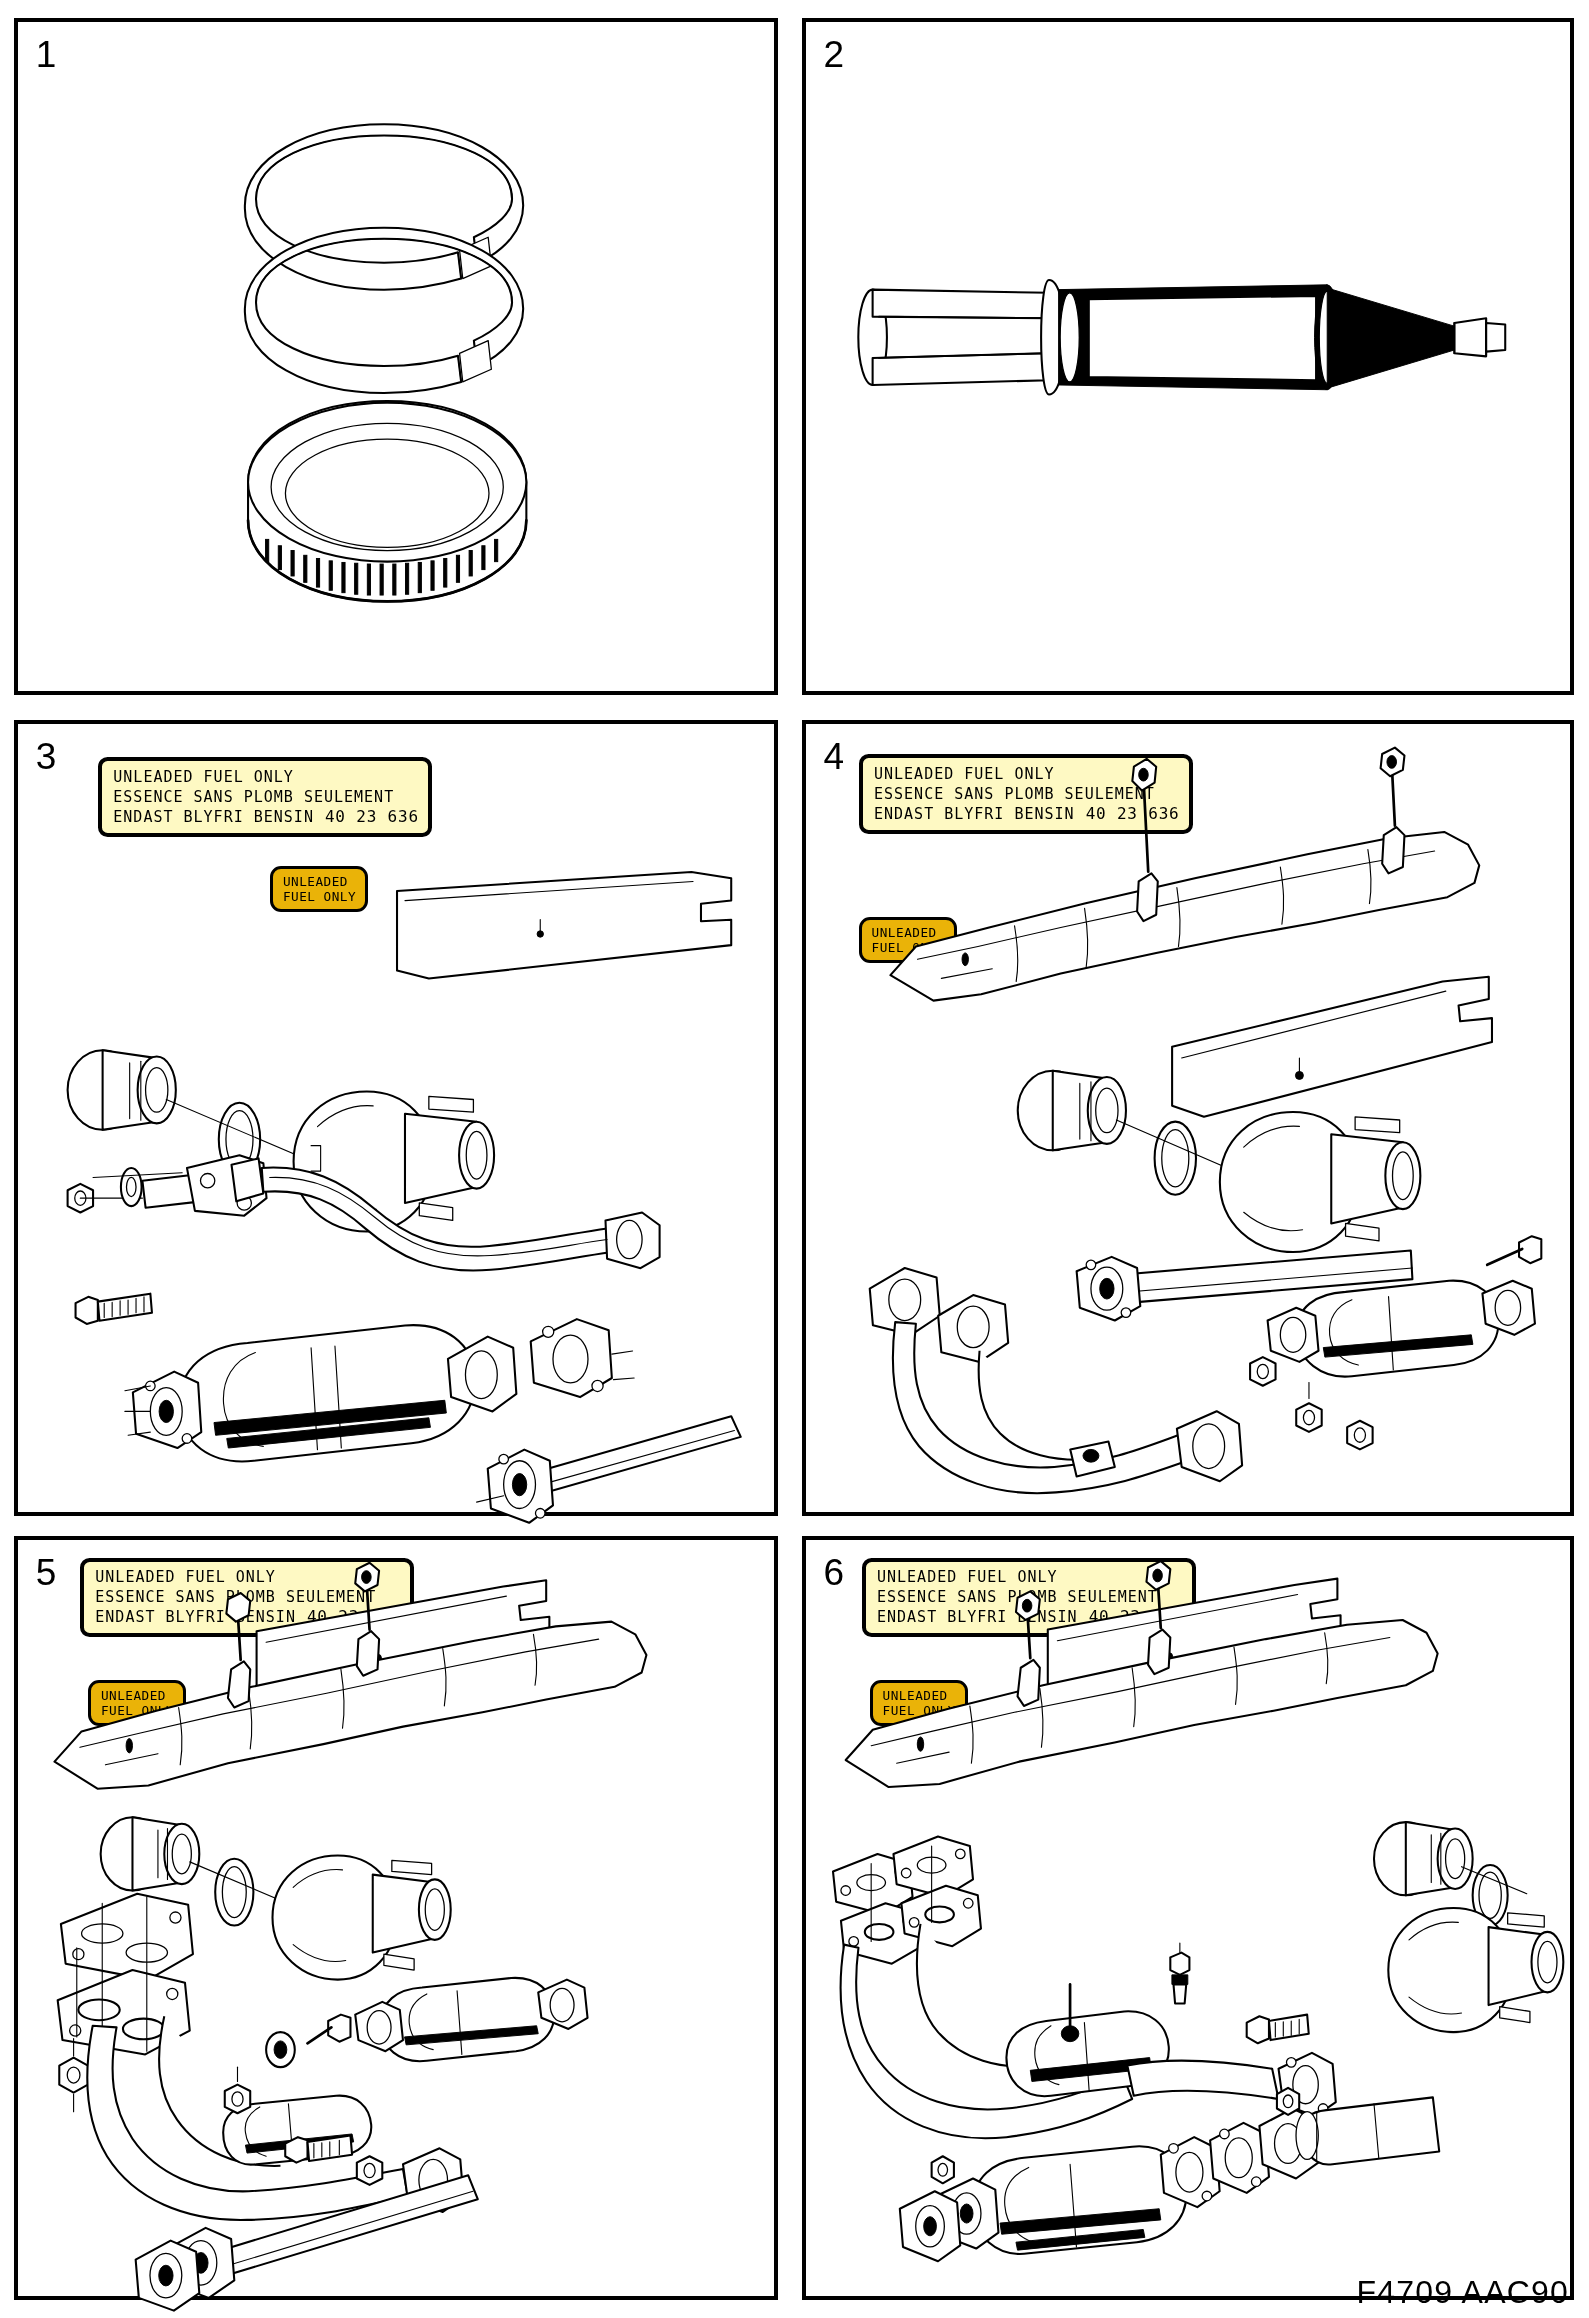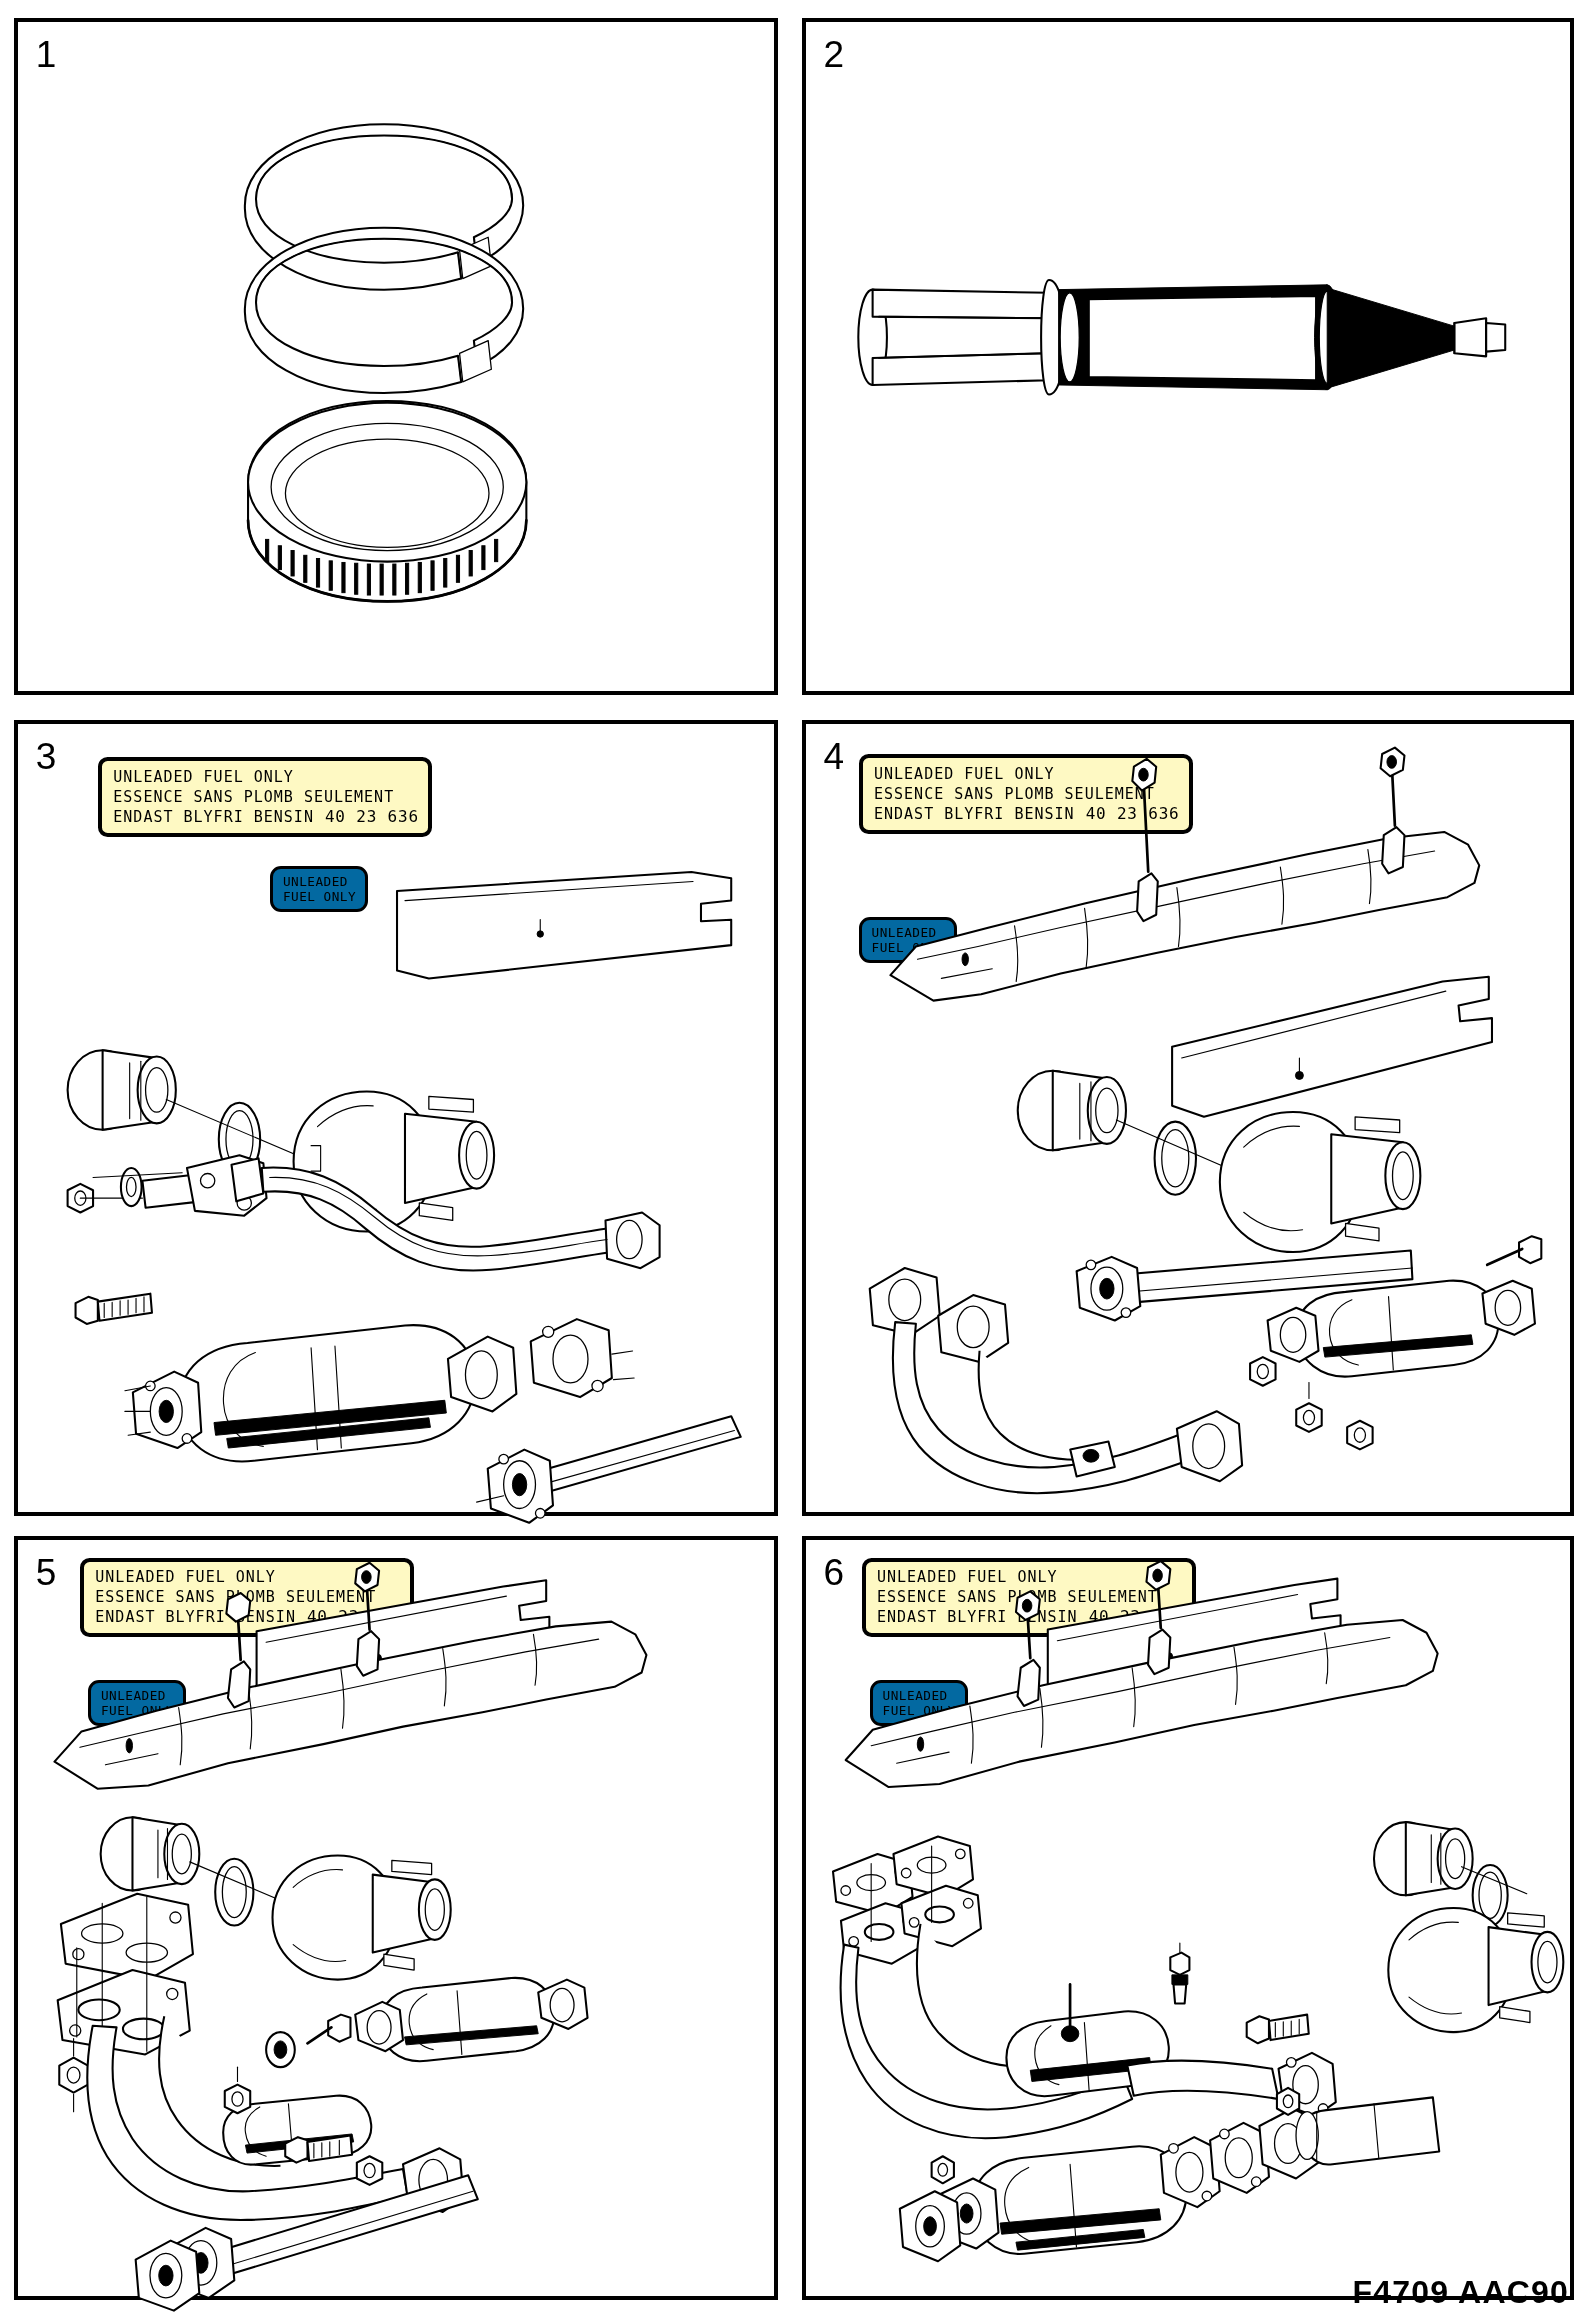--- a/index.html
+++ b/index.html
@@ -34,21 +34,21 @@
   }
   .decal-big .ln{
     font-family:"DejaVu Sans Mono", monospace;
     font-size:15px;line-height:20px;letter-spacing:1px;white-space:nowrap;
   }
   .decal-big .ln.last{display:flex;align-items:baseline;gap:11px;}
   .decal-big .code{font-size:16px;letter-spacing:0.8px;}
 
   .decal-small{
     position:absolute;
-    border:3.2px solid #000;border-radius:11px;background:#0369a1;
+    border:3.2px solid #000;border-radius:11px;background:#eab308;
     padding:4.8px 8.8px 5.6px 9.6px;box-sizing:border-box;
   }
   .decal-small .ln{
     font-family:"DejaVu Sans Mono", monospace;
     font-size:12.7px;line-height:15px;letter-spacing:0.5px;white-space:nowrap;
   }
 
   
   .art{position:absolute;pointer-events:none;}
   svg{display:block;overflow:visible;}
@@ -57,21 +57,20 @@
   .ln2{fill:none;stroke:#000;stroke-width:1.4;stroke-linecap:round;stroke-linejoin:round;}
   .fillw{fill:#fff;stroke:#000;stroke-width:2.6;stroke-linejoin:round;}
   .fillw-t{fill:#fff;stroke:#000;stroke-width:1.6;stroke-linejoin:round;}
   .fillk{fill:#000;stroke:#000;stroke-width:1.2;}
 
   
   #sheet-caption{
     position:absolute;right:21px;bottom:8px;
     font-size:32px;letter-spacing:1.2px;
     font-family:"Liberation Sans", sans-serif;
-    font-weight:bold;
   }
 </style>
 </head>
 <body>
 
 <div class="sheet">
 
   <div class="panel" id="panel-1">
     <div class="panel-num">1</div>
 

